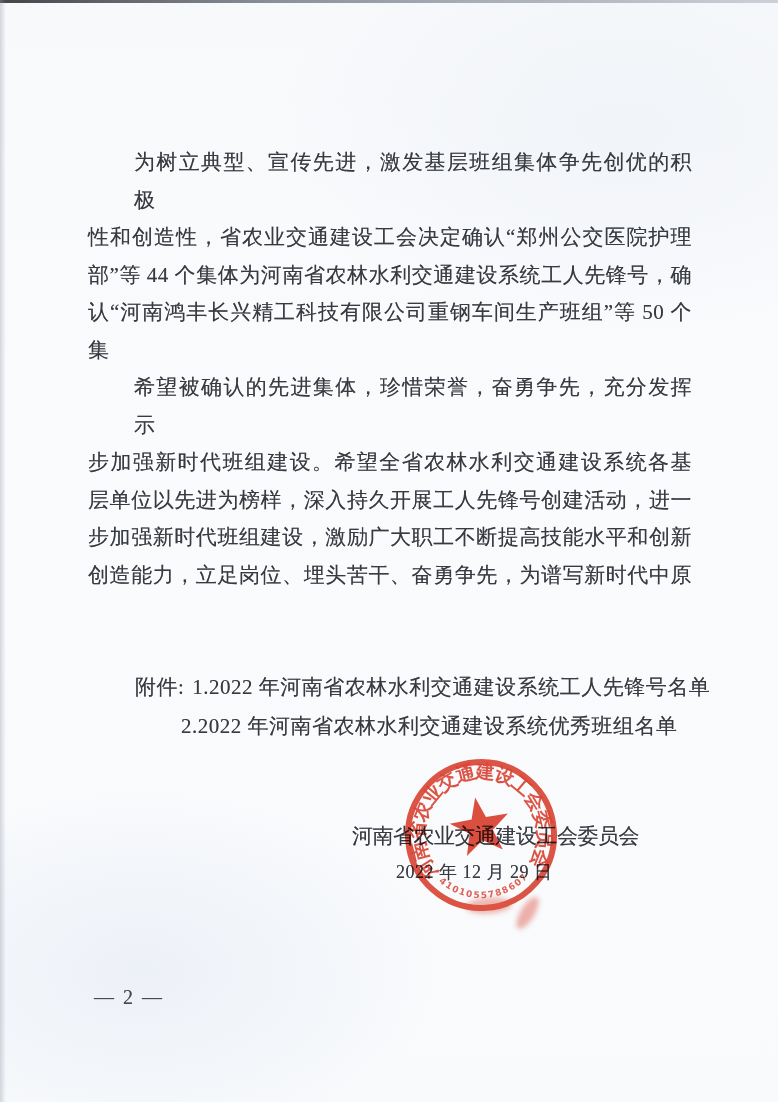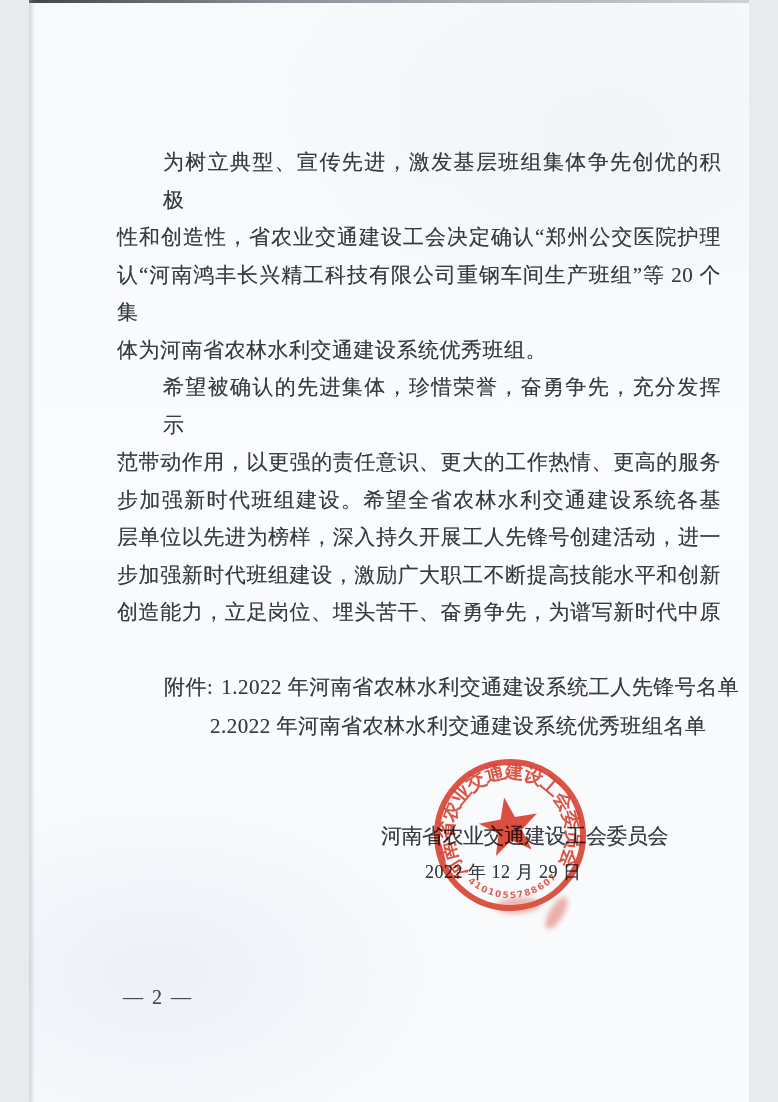--- a/index.html
+++ b/index.html
@@ -1,18 +1,18 @@
 <!DOCTYPE html>
 <html><head>
 <meta charset="utf-8">
 <style>
   html,body{margin:0;padding:0;background:#e9eaec;}
   .page{
     position:relative;
-    width:720px;height:1102px;
+    width:778px;height:1102px;
     margin:0 auto;
     overflow:hidden;
     background:
       radial-gradient(ellipse 420px 260px at 18% 88%, rgba(214,222,238,.35), rgba(214,222,238,0) 70%),
       radial-gradient(ellipse 500px 300px at 80% 12%, rgba(222,228,240,.25), rgba(222,228,240,0) 70%),
       linear-gradient(180deg,#f7f9fb 0%, #fafbfd 40%, #f8fafc 100%);
     font-family:"Liberation Serif","DejaVu Serif",serif;
     color:#383a41;
   }
   .scan-top{
@@ -66,24 +66,23 @@
 <body>
 
 <div class="page">
 
   <div class="scan-top"></div>
   <div class="scan-left"></div>
 
   <div class="body-text" id="paragraphs">
       <div class="doc-line just ind">为树立典型、宣传先进，激发基层班组集体争先创优的积极</div>
       <div class="doc-line just">性和创造性，省农业交通建设工会决定确认“郑州公交医院护理</div>
-      <div class="doc-line just">认“河南鸿丰长兴精工科技有限公司重钢车间生产班组”等 20 个集</div>
-      <div class="doc-line">体为河南省农林水利交通建设系统优秀班组。</div>
+      <div class="doc-line just">部”等 44 个集体为河南省农林水利交通建设系统工人先锋号，确</div>
+      <div class="doc-line just">认“河南鸿丰长兴精工科技有限公司重钢车间生产班组”等 50 个集</div>
       <div class="doc-line just ind">希望被确认的先进集体，珍惜荣誉，奋勇争先，充分发挥示</div>
-      <div class="doc-line just">范带动作用，以更强的责任意识、更大的工作热情、更高的服务</div>
       <div class="doc-line just">步加强新时代班组建设。希望全省农林水利交通建设系统各基</div>
       <div class="doc-line just">层单位以先进为榜样，深入持久开展工人先锋号创建活动，进一</div>
       <div class="doc-line just">步加强新时代班组建设，激励广大职工不断提高技能水平和创新</div>
       <div class="doc-line just">创造能力，立足岗位、埋头苦干、奋勇争先，为谱写新时代中原</div>
     </div>
 
   <div class="attachment">
     <div class="att-row"><span class="att-label">附件:</span><span>1.2022 年河南省农林水利交通建设系统工人先锋号名单</span></div>
     <div class="att-row att-row-2"><span>2.2022 年河南省农林水利交通建设系统优秀班组名单</span></div>
   </div>

